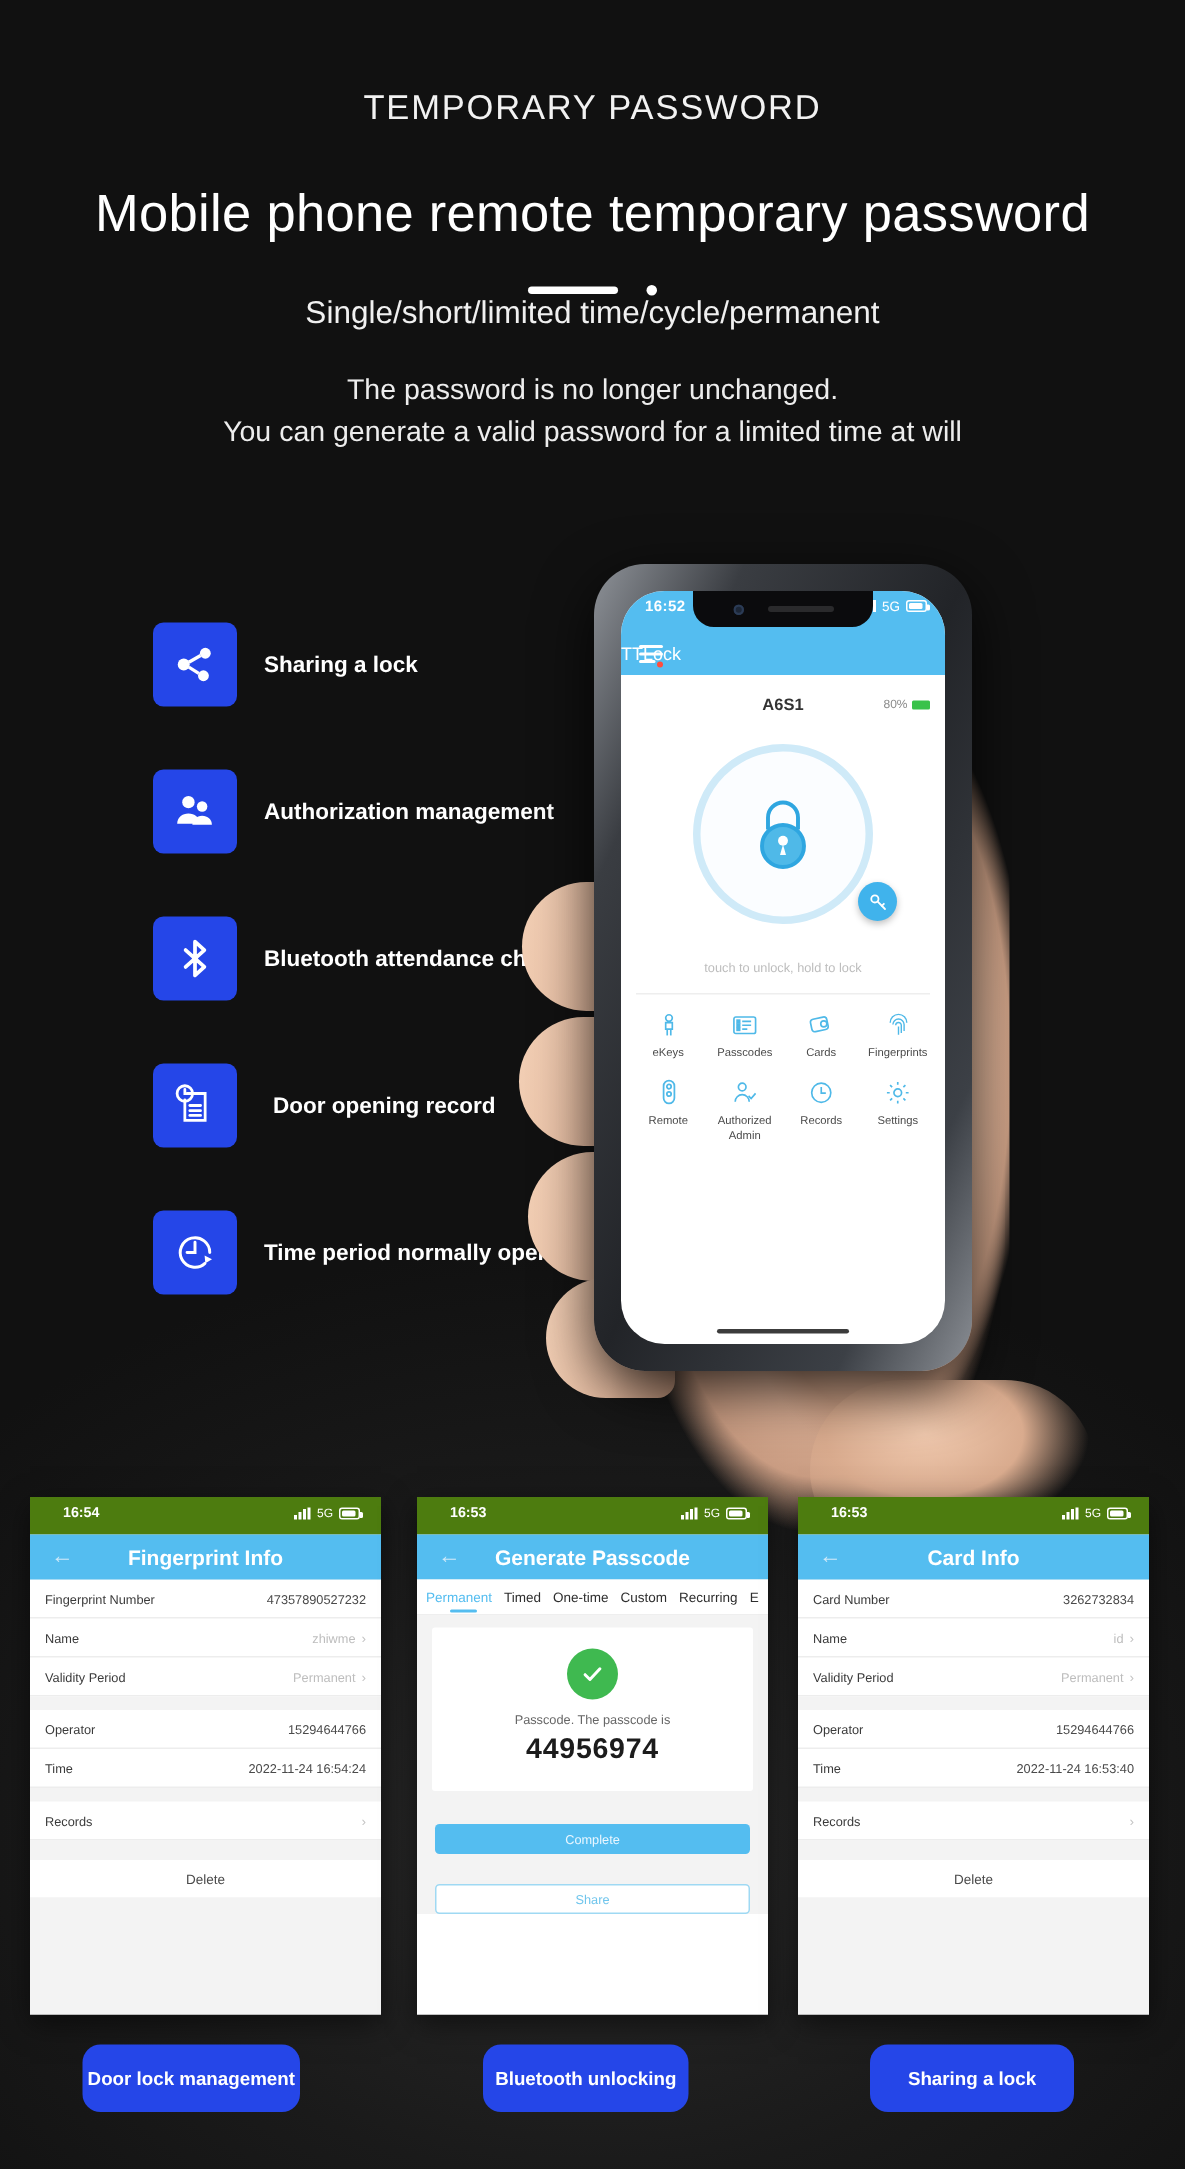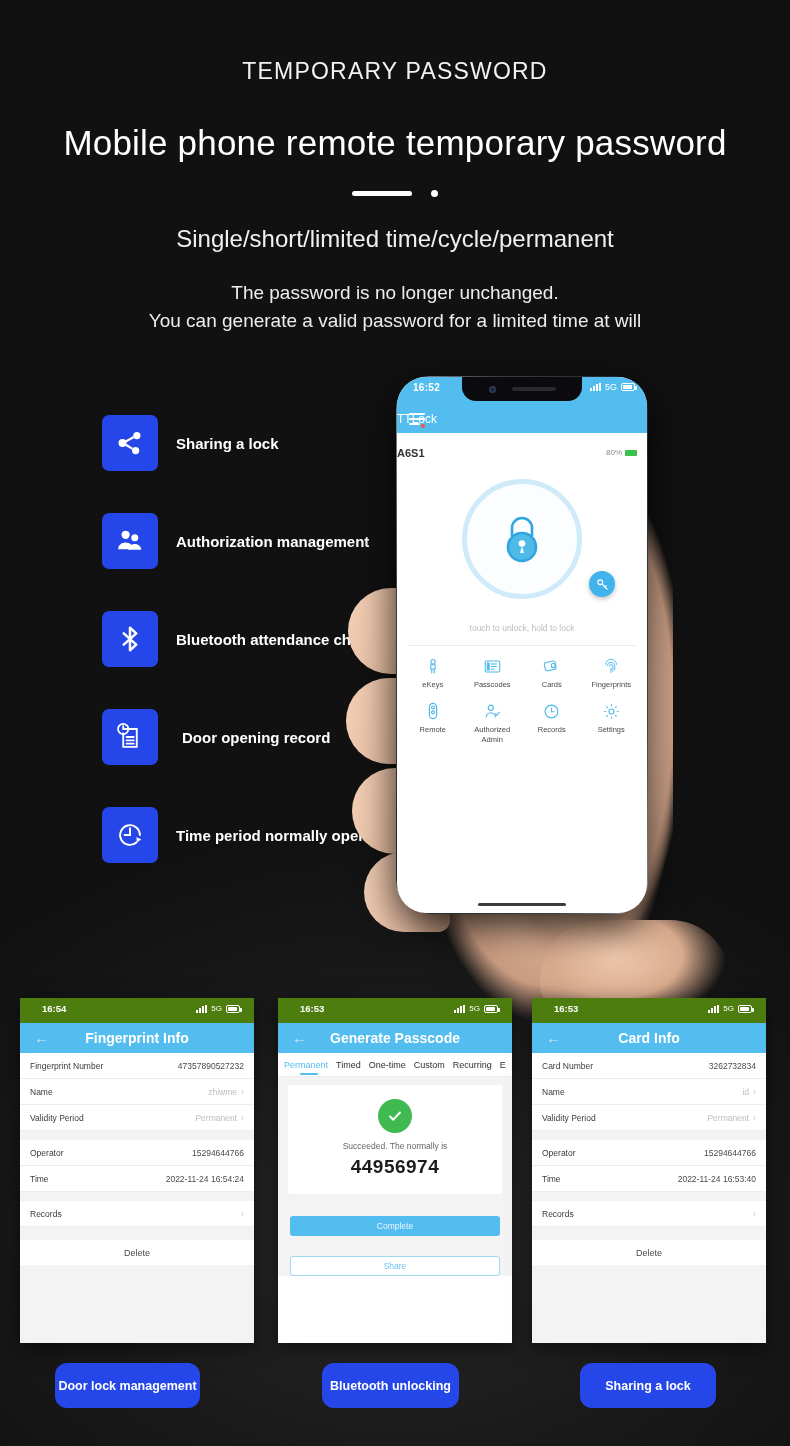--- a/index.html
+++ b/index.html
@@ -25,21 +25,21 @@
   }
   .h1 {
     margin-top:38px;
     font-size:35px; font-weight:400; color:#ffffff; letter-spacing:0.2px;
   }
   .divider { margin:26px auto 0; width:86px; height:8px; position:relative; }
   .divider .bar { position:absolute; left:0; top:2px; width:60px; height:5px;
                   background:#fff; border-radius:3px; }
   .divider .dot { position:absolute; right:0; top:1px; width:7px; height:7px;
                   background:#fff; border-radius:50%; }
-  .sub1 { margin-top:28px; font-size:24px; color:#f0f0f0; font-weight:400; }
+  .sub1 { font-size:21px; color:#f0f0f0; font-weight:400; }
   .sub2 { margin-top:26px; font-size:19px; color:#ededed; line-height:1.45; font-weight:400;}
 
   
   .features { position:absolute; left:102px; top:394px; width:330px; }
   .frow { display:flex; align-items:center; height:98px; }
   .ficon {
     width:56px; height:56px; flex:0 0 56px; background:#2546e8; border-radius:7px;
     display:flex; align-items:center; justify-content:center;
   }
   .ficon svg { display:block; }
@@ -72,21 +72,21 @@
   .thumbbase {
     position:absolute; left:210px; top:560px; width:190px; height:120px;
     border-radius:60px;
     background:radial-gradient(ellipse 110px 70px at 40% 30%, #f0c9ae 0%, #d9ab8e 60%, rgba(60,45,38,0) 100%);
   }
 
   .phone {
     position:absolute; left:66px; top:16px; width:252px; height:538px;
     background:linear-gradient(115deg,#8e9298 0%, #3a3d42 20%, #222428 50%, #3c4046 82%, #8b8f95 100%);
     border-radius:34px;
-    padding:1px;
+    padding:18px;
     box-shadow:0 12px 38px rgba(0,0,0,.8);
   }
   .screen {
     position:relative; width:100%; height:100%; background:#fff;
     border-radius:29px; overflow:hidden;
   }
   .statusbar {
     height:28px; background:#54bdf0; position:relative; color:#fff;
   }
   .st-time { position:absolute; left:16px; top:5px; font-size:10px; font-weight:bold; letter-spacing:.3px;}
@@ -111,21 +111,21 @@
     height:28px; background:#54bdf0; display:flex; align-items:center;
     position:relative; color:#fff;
   }
   .hamb { position:absolute; left:12px; top:8px; width:16px; }
   .hamb span { display:block; height:2px; background:#fff; border-radius:1px; margin-bottom:3px; }
   .hamb span:nth-child(1){width:16px}.hamb span:nth-child(2){width:16px}.hamb span:nth-child(3){width:11px}
   .hamb .reddot{position:absolute;left:12px;bottom:0;width:4px;height:4px;border-radius:50%;background:#ff4d3d;}
   .apptitle { width:100%; text-align:left; font-size:12px; font-weight:normal; }
 
   .lockrow { margin-top:14px; position:relative; height:16px; }
-  .lockname { text-align:left; font-size:11px; color:#333; font-weight:bold; }
+  .lockname { text-align:center; font-size:11px; color:#333; font-weight:bold; }
   .battinfo { position:absolute; right:10px; top:1px; font-size:8px; color:#8a8a8a; display:flex; align-items:center; gap:3px;}
   .battinfo .g { width:12px; height:6px; background:#39c24a; border-radius:1px; }
 
   .lockwrap { margin-top:16px; position:relative; height:140px; }
   .ring {
     position:absolute; left:50%; top:0; transform:translateX(-50%);
     width:120px; height:120px; border-radius:50%;
     border:5px solid #cfeaf8; background:#fbfdff;
     display:flex; align-items:center; justify-content:center;
   }
@@ -525,21 +525,21 @@
         <span class="tab">Recurring</span>
         <span class="tab">E</span>
         <span class="ul"></span>
       </div>
       <div class="card">
         <div class="check">
           <svg width="18" height="18" viewBox="0 0 20 20" fill="none" stroke="#fff" stroke-width="2.2" stroke-linecap="round" stroke-linejoin="round">
             <path d="M4.5 10.5 l3.6 3.6 l7.4 -8"></path>
           </svg>
         </div>
-        <div class="succ">Succeeded. The normally is</div>
+        <div class="succ">Passcode. The passcode is</div>
         <div class="pass">44956974</div>
       </div>
       <div class="btns">
         <div class="btn-primary">Complete</div>
         <div class="btn-ghost">Share</div>
       </div>
       <div class="filler" style="height:130px;background:#fff"></div>
     </div>
 
     <div class="shot s3">

